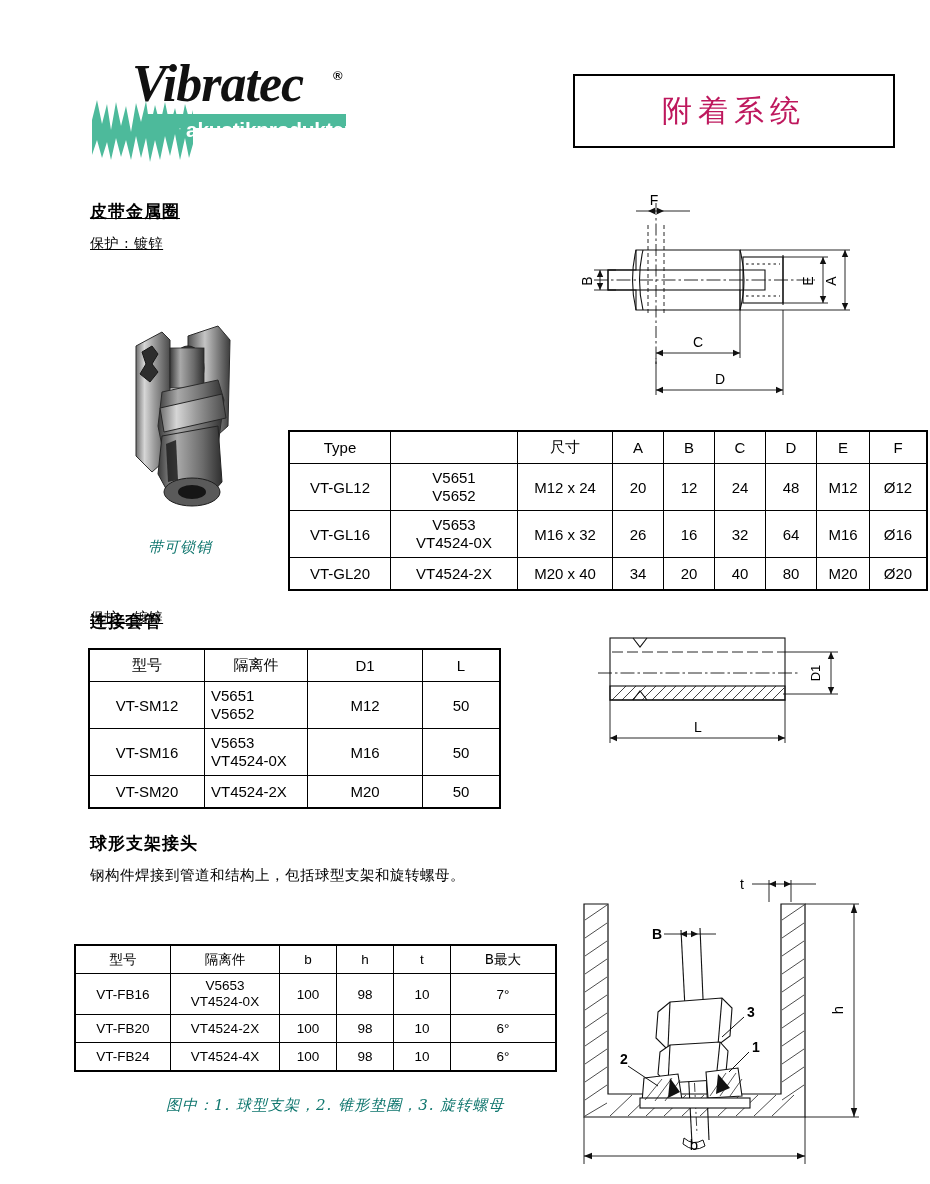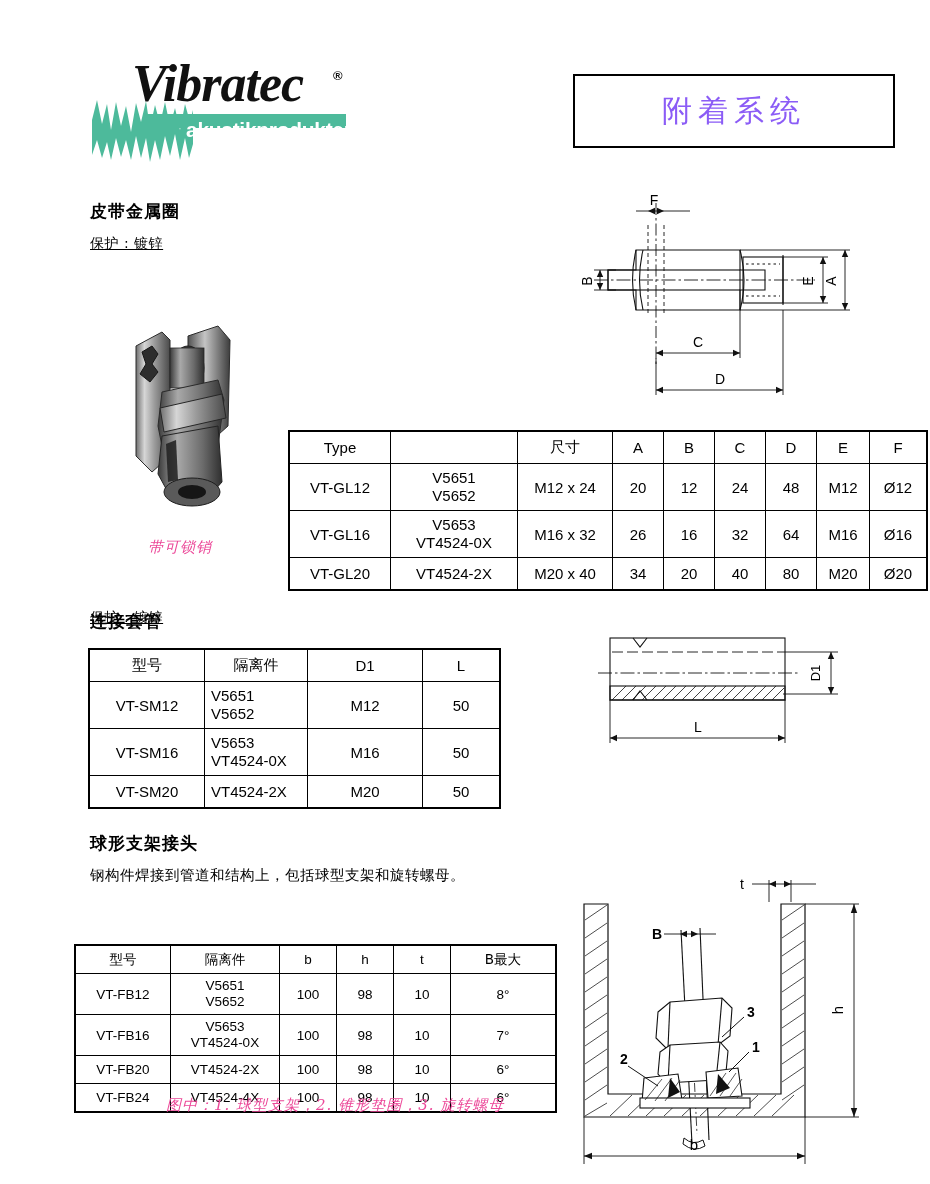--- a/index.html
+++ b/index.html
@@ -33,35 +33,35 @@
   #logo .spikes{position:absolute;left:0px;top:42px;width:105px;height:62px;}
 
   
   #titlebox{
     left:573px;top:74px;width:318px;height:70px;
     border:2px solid #000;background:#fff;
     display:flex;align-items:center;justify-content:center;
   }
   #titlebox .t{
     font-family:"DejaVu Sans","Liberation Sans",sans-serif;
-    font-size:30px;letter-spacing:6px;color:#8b5cf6;
+    font-size:30px;letter-spacing:6px;color:#be185d;
   }
 
   
   .sec-h{
     font-family:"DejaVu Sans","Liberation Sans",sans-serif;
     font-weight:700;font-size:17px;color:#000;letter-spacing:1px;
   }
   .sec-s{
     font-family:"DejaVu Sans","Liberation Sans",sans-serif;
     font-size:14px;color:#000;letter-spacing:.5px;text-decoration:underline;
   }
   .cap-it{
     font-family:"DejaVu Serif","Liberation Serif",serif;
-    font-style:italic;font-size:15px;color:#ec4899;letter-spacing:1px;text-align:right;
+    font-style:italic;font-size:15px;color:#0f766e;letter-spacing:1px;text-align:right;
   }
   .body-cn{
     font-family:"DejaVu Serif","Liberation Serif",serif;
     font-size:14.5px;color:#000;letter-spacing:.5px;
   }
 
   
   table.spec{
     border-collapse:collapse;background:#fff;
     font-family:"Liberation Sans","DejaVu Sans",sans-serif;
@@ -104,21 +104,21 @@
     <span class="sub">akustikprodukter</span>
   </div>
   <div class="word">Vibratec</div>
   <div class="reg">®</div>
 </div>
 
 <div class="abs" id="titlebox">
   <span class="t">附着系统</span>
 </div>
 
-<div class="abs sec-h" style="left:90px;top:200px;">皮带金属圈</div>
+<div class="abs sec-h" style="left:90px;top:200px;text-decoration:underline;">皮带金属圈</div>
 <div class="abs sec-s" style="left:90px;top:235px;">保护 : 镀锌</div>
 
 <svg class="abs" id="photo" viewBox="0 0 170 230">
   <defs>
     <linearGradient id="mg1" x1="0" y1="0" x2="1" y2="0">
       <stop offset="0" stop-color="#6f6f6f"></stop>
         <stop offset="0.25" stop-color="#d6d6d6"></stop>
       <stop offset="0.55" stop-color="#9a9a9a"></stop>
         <stop offset="1" stop-color="#4a4a4a"></stop>
     </linearGradient>
@@ -514,31 +514,20 @@
     <tbody>
         <tr>
       <td class="cn" style="width:90px;">型号</td>
       <td class="cn" style="width:104px;">隔离件</td>
       <td style="width:52px;">b</td>
       <td style="width:52px;">h</td>
       <td style="width:52px;">t</td>
       <td class="cn" style="width:100px;">B最大</td>
     </tr>
     <tr>
-      <td>VT-FB12</td>
-      <td class="two-line" style="height:38px;">
-        <div>V5651</div>
-        <div>V5652</div>
-      </td>
-      <td>100</td>
-      <td>98</td>
-      <td>10</td>
-      <td>8°</td>
-    </tr>
-    <tr>
       <td>VT-FB16</td>
       <td class="two-line" style="height:38px;">
         <div>V5653</div>
         <div>VT4524-0X</div>
       </td>
       <td>100</td>
       <td>98</td>
       <td>10</td>
       <td>7°</td>
     </tr>

